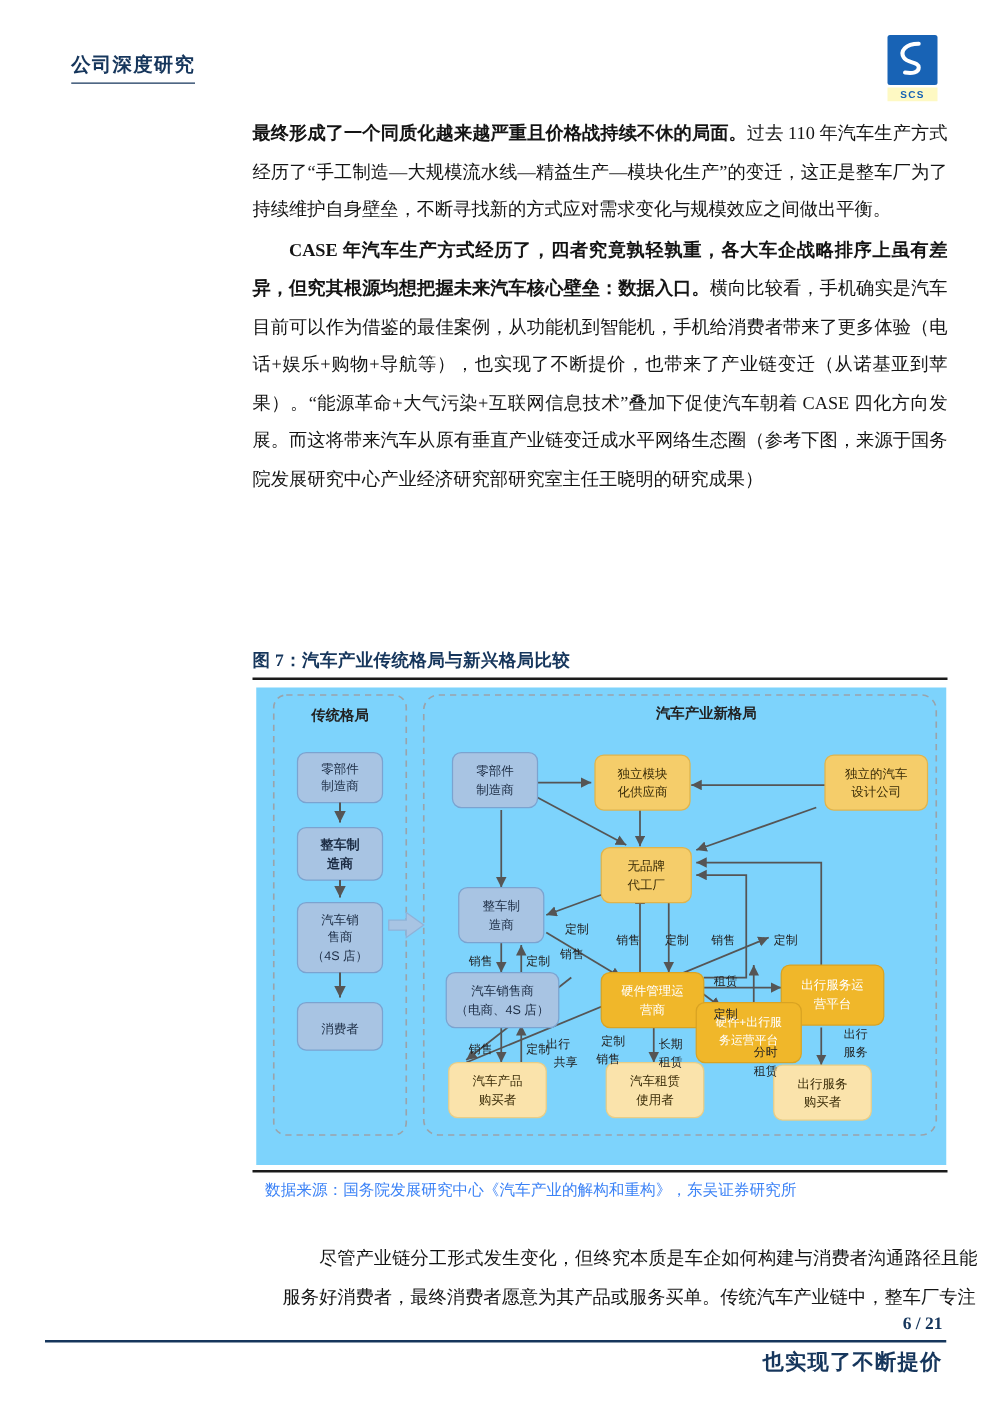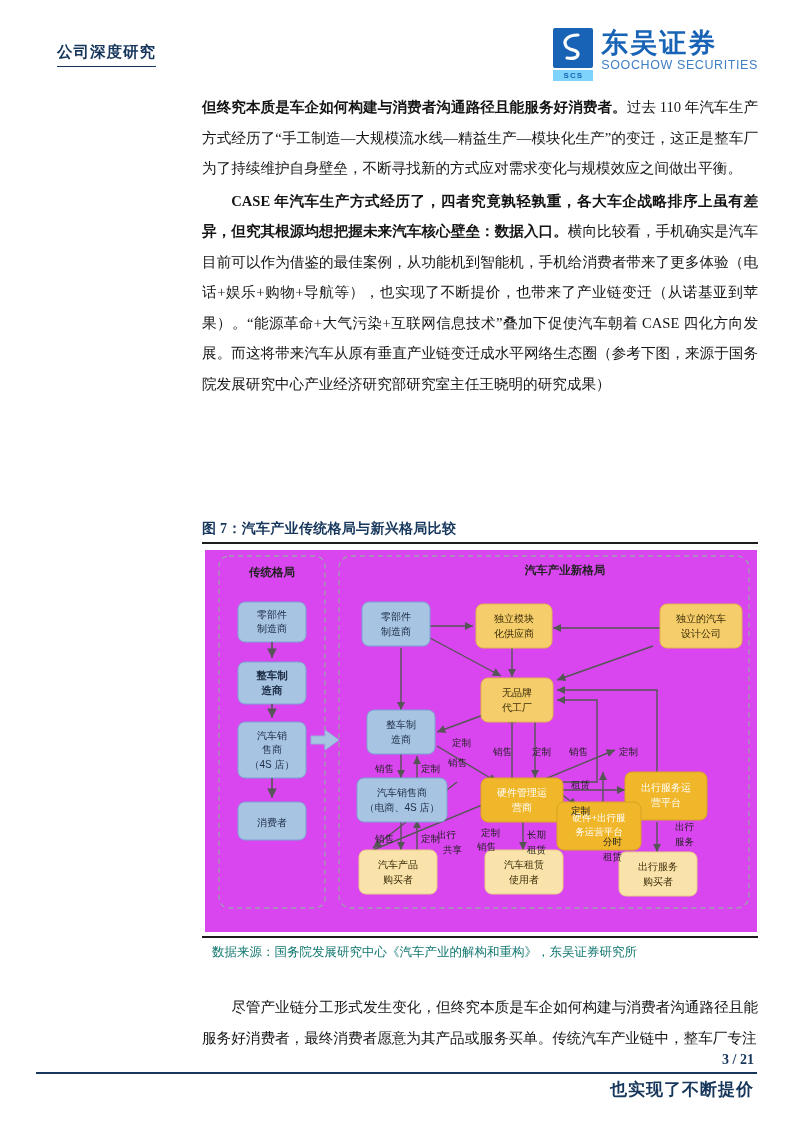--- a/index.html
+++ b/index.html
@@ -26,21 +26,21 @@
   .hdr-logo{position:absolute;right:35px;top:28px;display:flex;align-items:flex-start;}
   .logo-mark{
     position:relative;width:40px;height:40px;background:#1863b5;
     border-radius:2px;margin-right:8px;flex:none;
   }
   .logo-mark .swirl{
     position:absolute;left:7px;top:4px;width:24px;height:30px;
   }
   .logo-mark .scs{
     position:absolute;left:0;bottom:-13px;width:40px;height:11px;
-    background:#7dd3fc;
+    background:#fef9c3;
   }
   .logo-mark .scs span{
     display:block;text-align:center;font-family:"Liberation Sans", sans-serif;
     font-size:8px;font-weight:700;color:#1863b5;line-height:11px;letter-spacing:1px;
   }
   .logo-text{display:flex;flex-direction:column;}
   .logo-cn{
     font-family:"Liberation Sans", sans-serif;
     font-size:27px;font-weight:700;color:#1863b5;line-height:30px;letter-spacing:2px;
   }
@@ -67,26 +67,26 @@
   .fig-title{
     position:absolute;left:202px;top:520px;
     font-size:14px;font-weight:700;color:#16365c;
     font-family:"Liberation Serif", serif;
     letter-spacing:0.3px;
   }
   .fig-rule-top{position:absolute;left:202px;top:542px;width:556px;height:2px;background:#1b1b1b;}
   .fig-rule-bot{position:absolute;left:202px;top:936px;width:556px;height:2px;background:#1b1b1b;}
   .fig-source{
     position:absolute;left:212px;top:944px;
-    font-size:12.5px;color:#0f766e;
-    font-family:"Liberation Serif", serif;
-  }
-
-  
-  .diagram{position:absolute;left:205px;top:550px;width:552px;height:382px;background:#d946ef;}
+    font-size:12.5px;color:#3b82f6;
+    font-family:"Liberation Serif", serif;
+  }
+
+  
+  .diagram{position:absolute;left:205px;top:550px;width:552px;height:382px;background:#7dd3fc;}
   .diagram svg{display:block;}
 
   
   .pagenum{
     position:absolute;right:36px;top:1052px;
     font-size:14px;font-weight:700;color:#16365c;
     font-family:"Liberation Serif", serif;
   }
   .foot-rule{position:absolute;left:36px;top:1072px;width:721px;height:1.6px;background:#16365c;}
   .foot-name{
@@ -104,29 +104,25 @@
     <div class="hdr-left">公司深度研究</div>
     <div class="hdr-logo">
       <div class="logo-mark">
         <svg class="swirl" viewBox="0 0 24 30">
           <path d="M18 3 C7 3 3 9 6 14 C9 19 18 17 18 22 C18 26 13 27 7 26" fill="none" stroke="#ffffff" stroke-width="3.2" stroke-linecap="round"></path>
         </svg>
         <div class="scs">
             <span>SCS</span>
           </div>
       </div>
-      <div class="logo-text">
-        <div class="logo-cn">东吴证券</div>
-        <div class="logo-en">SOOCHOW SECURITIES</div>
-      </div>
     </div>
   </div>
 
   <div class="content">
-    <p class="para"><span class="bold">但终究本质是车企如何构建与消费者沟通路径且能服务好消费者。</span><span>过去 110 年汽车生产方式经历了“手工制造—大规模流水线—精益生产—模块化生产”的变迁，这正是整车厂为了持续维护自身壁垒，不断寻找新的方式应对需求变化与规模效应之间做出平衡。</span></p>
+    <p class="para"><span class="bold">最终形成了一个同质化越来越严重且价格战持续不休的局面。</span><span>过去 110 年汽车生产方式经历了“手工制造—大规模流水线—精益生产—模块化生产”的变迁，这正是整车厂为了持续维护自身壁垒，不断寻找新的方式应对需求变化与规模效应之间做出平衡。</span></p>
     <p class="para indent"><span class="bold">CASE 年汽车生产方式经历了，四者究竟孰轻孰重，各大车企战略排序上虽有差异，但究其根源均想把握未来汽车核心壁垒：数据入口。</span><span>横向比较看，手机确实是汽车目前可以作为借鉴的最佳案例，从功能机到智能机，手机给消费者带来了更多体验（电话+娱乐+购物+导航等），也实现了不断提价，也带来了产业链变迁（从诺基亚到苹果）。“能源革命+大气污染+互联网信息技术”叠加下促使汽车朝着 CASE 四化方向发展。而这将带来汽车从原有垂直产业链变迁成水平网络生态圈（参考下图，来源于国务院发展研究中心产业经济研究部研究室主任王晓明的研究成果）</span></p>
   </div>
 
   <div class="fig-title">图 7：汽车产业传统格局与新兴格局比较</div>
   <div class="fig-rule-top"></div>
 
   <div class="diagram">
     <svg width="552" height="382" viewBox="0 0 552 382">
       <defs>
         <marker id="ah" markerWidth="7" markerHeight="7" refX="6" refY="3" orient="auto">
@@ -265,21 +261,21 @@
         <text x="398" y="310">租赁</text>
         <text x="470" y="280">出行</text>
         <text x="470" y="295">服务</text>
       </g>
     </svg>
   </div>
 
   <div class="fig-rule-bot"></div>
   <div class="fig-source">数据来源：国务院发展研究中心《汽车产业的解构和重构》，东吴证券研究所</div>
 
-  <div class="content" style="top:992px;">
+  <div class="content" style="top:992px;margin-left:24px;">
     <p class="para indent">尽管产业链分工形式发生变化，但终究本质是车企如何构建与消费者沟通路径且能服务好消费者，最终消费者愿意为其产品或服务买单。传统汽车产业链中，整车厂专注</p>
   </div>
 
-  <div class="pagenum">3 / 21</div>
+  <div class="pagenum">6 / 21</div>
   <div class="foot-rule"></div>
   <div class="foot-name">也实现了不断提价</div>
 
 </div>
 
 </body></html>

